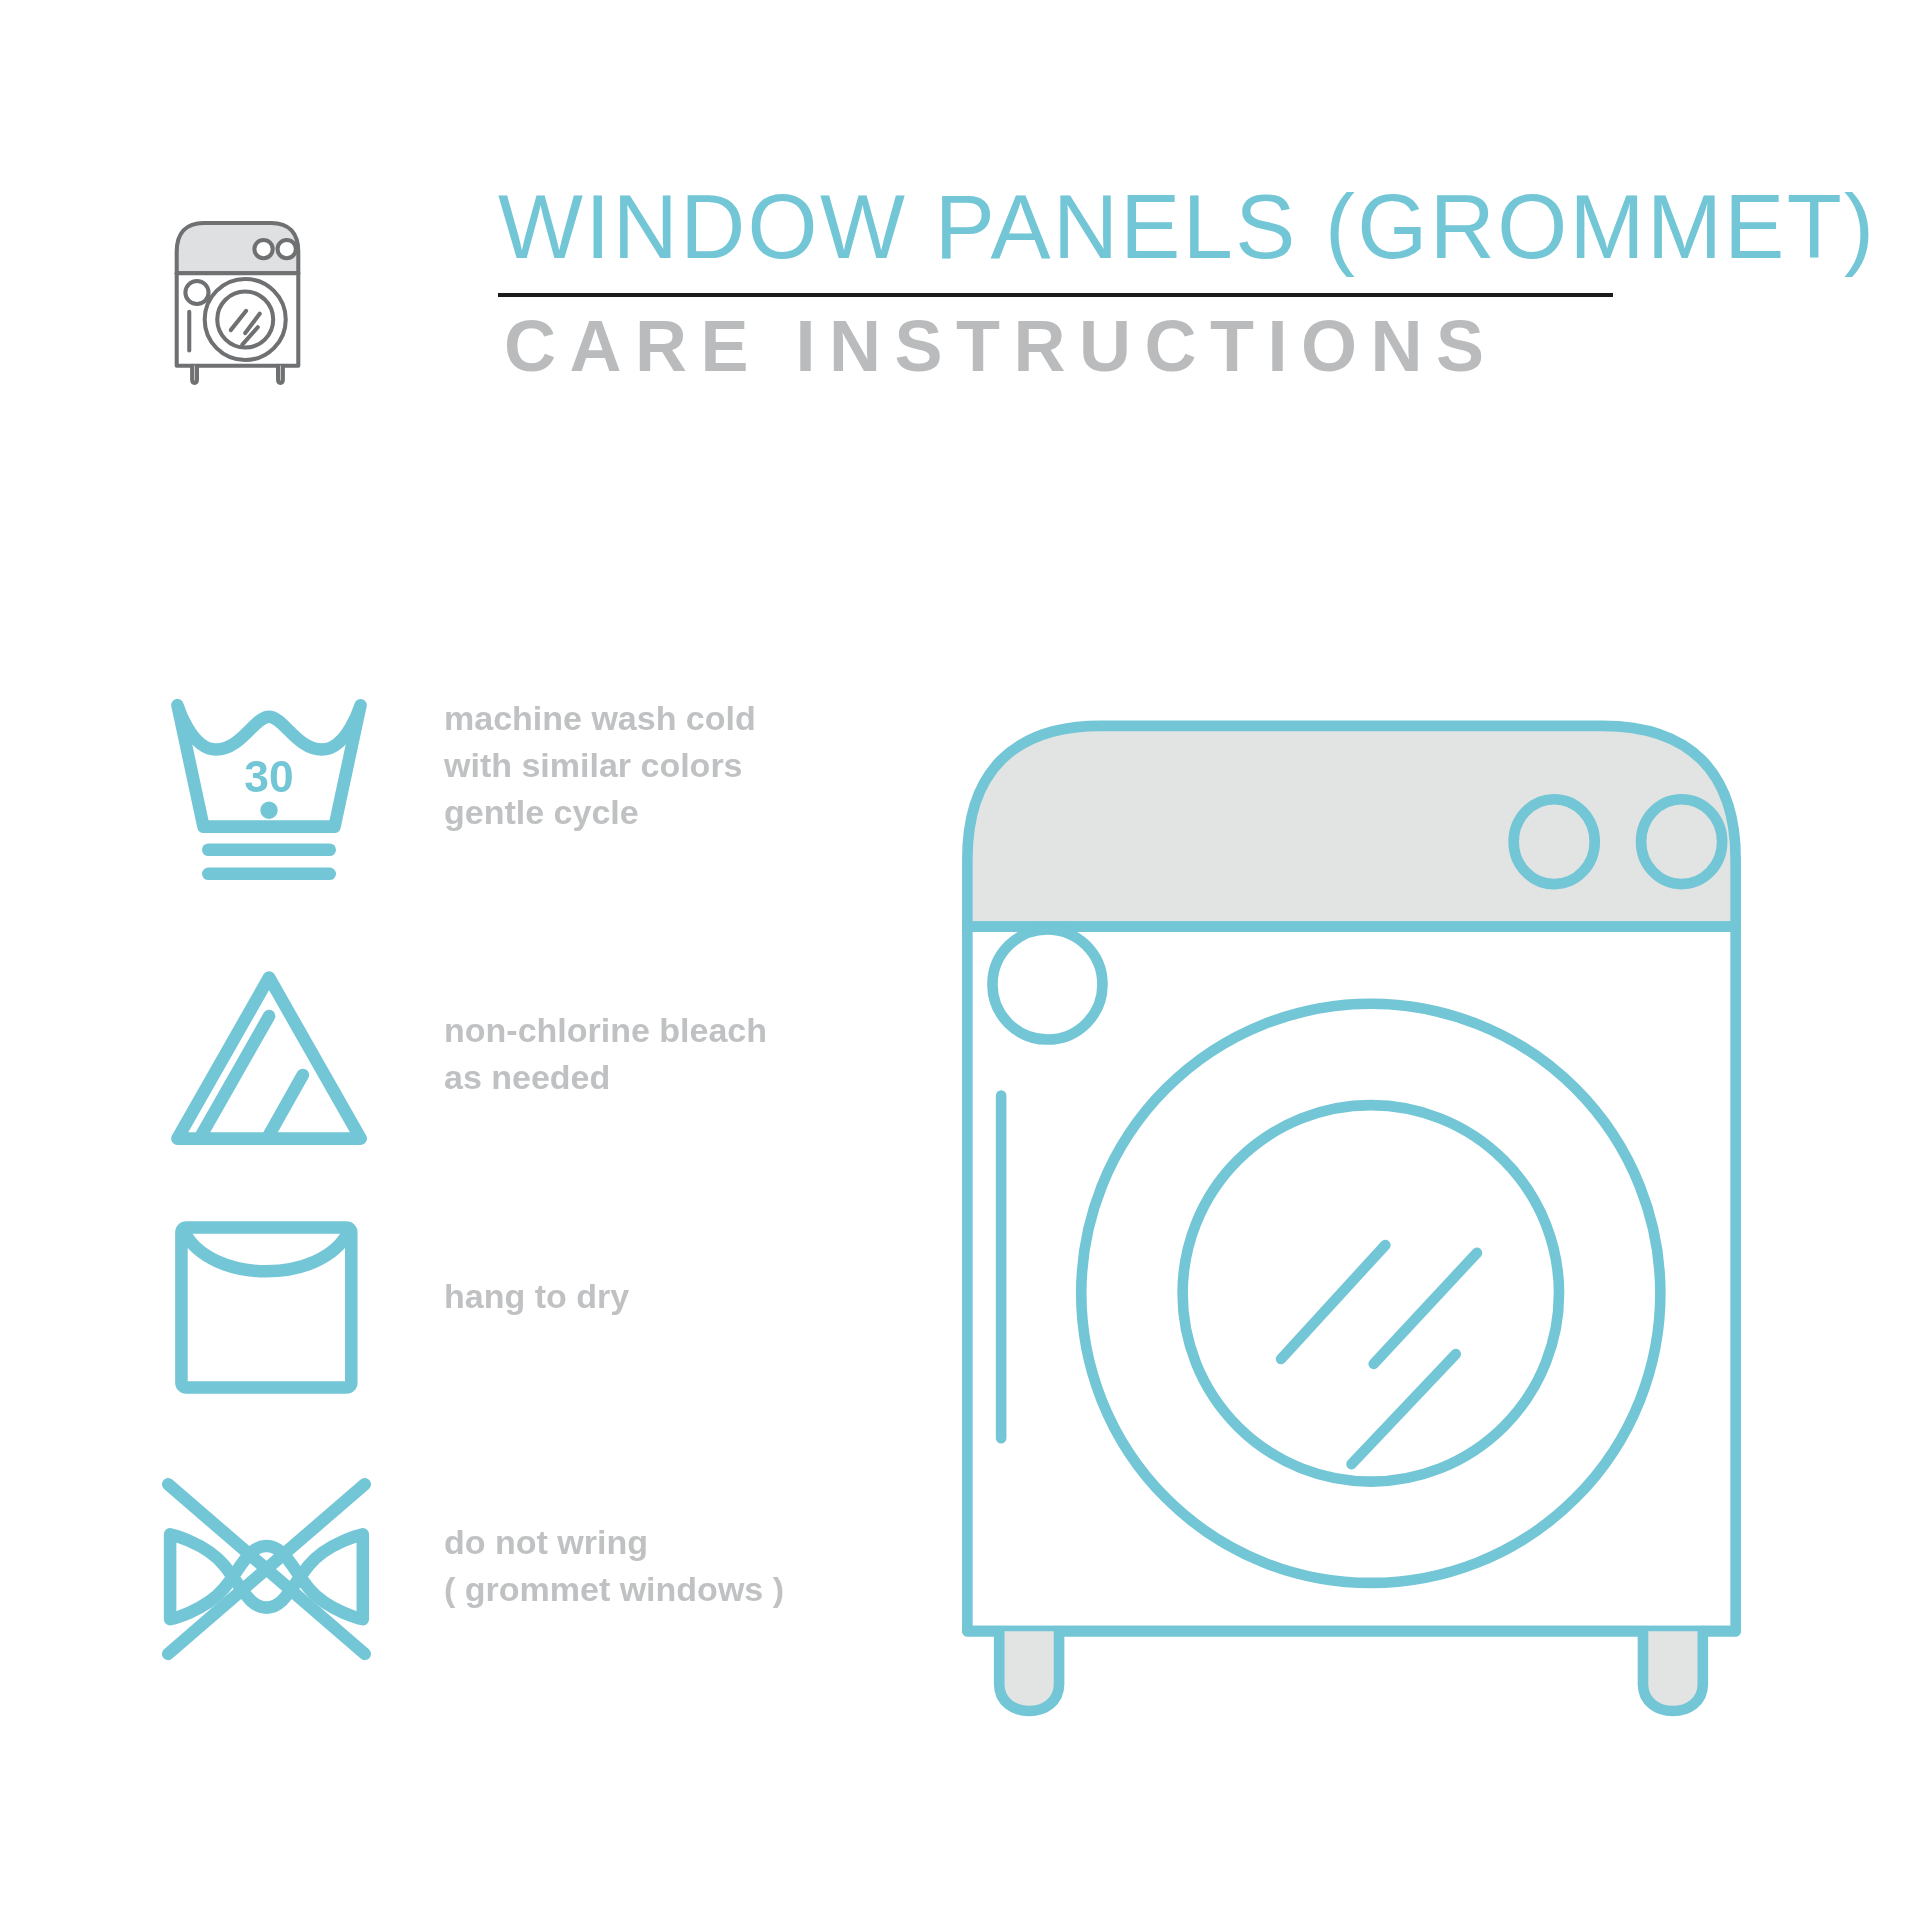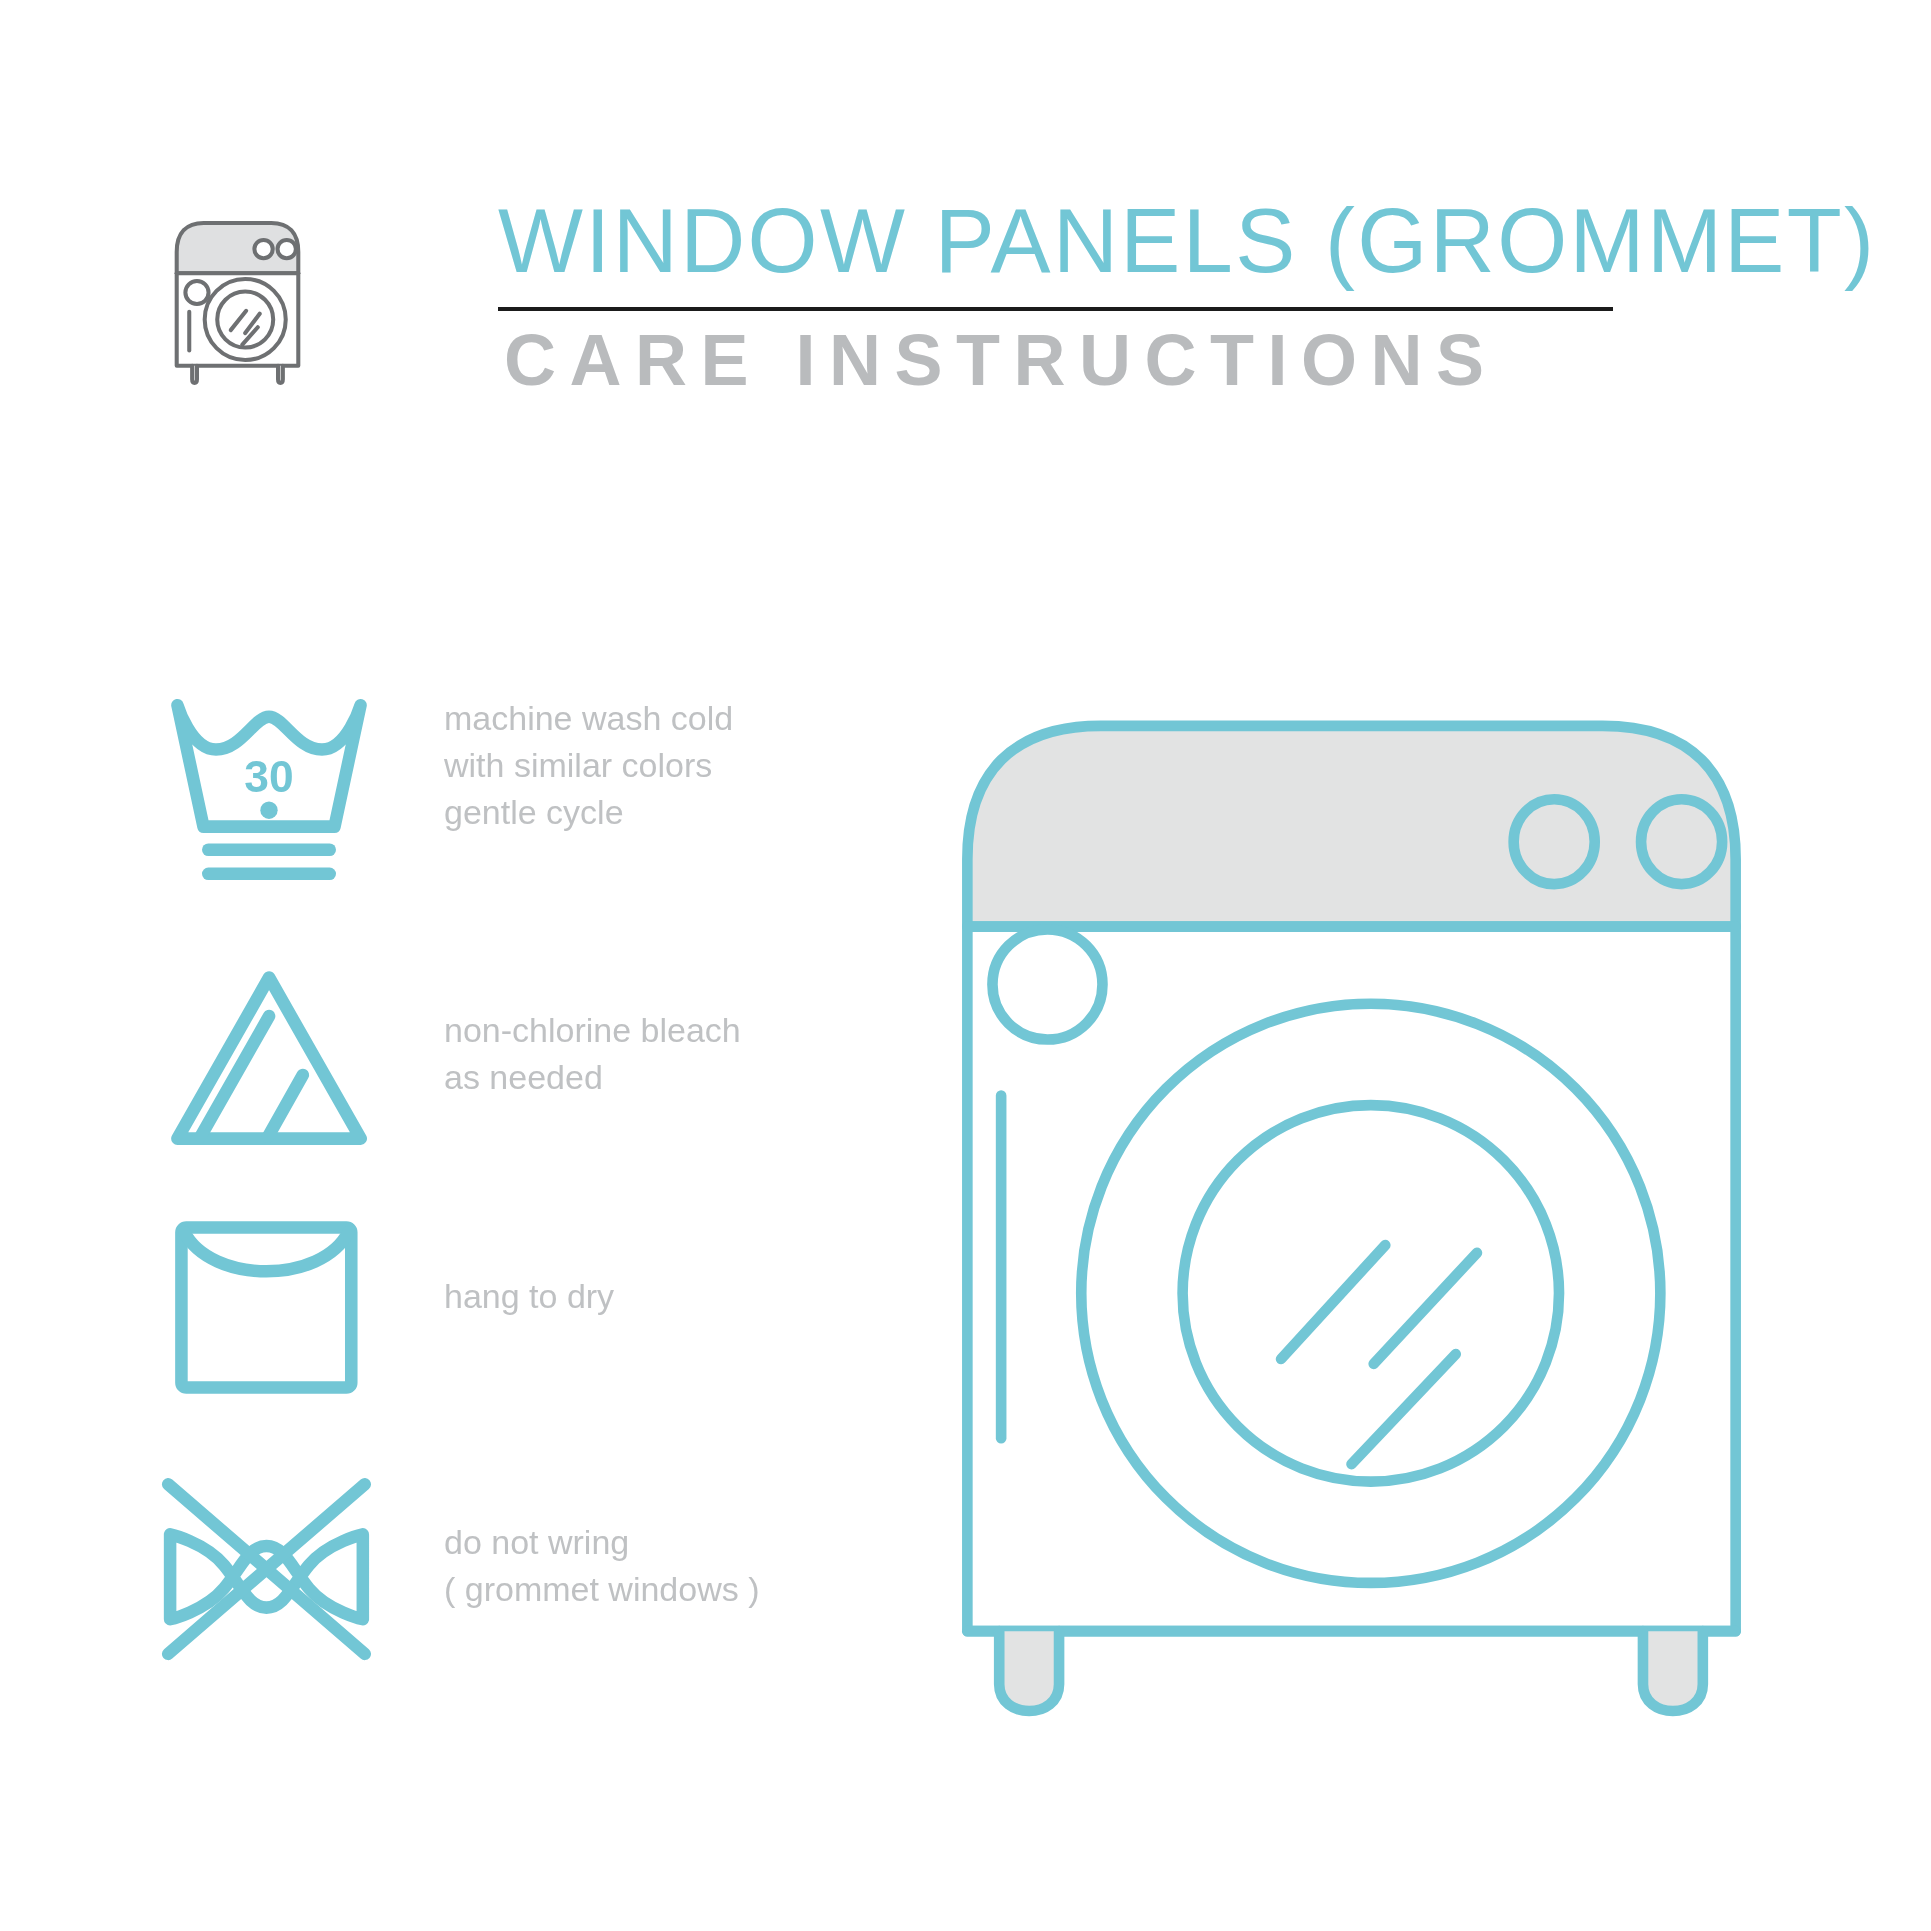--- a/index.html
+++ b/index.html
@@ -33,21 +33,21 @@
   .header-logo {
     position: absolute;
     left: 14.5px;
     top: 17.4px;
     width: 145px;
     height: 193px;
   }
   .header-text {
     position: absolute;
     left: 198px;
-    top: 14px;
+    top: 0;
     width: 1265px;
   }
   .title-row {
     position: relative;
     height: 114px;
   }
   .title-main {
     position: absolute;
     left: 150px;
     top: 0;
@@ -96,21 +96,21 @@
     left: 0;
     top: 0;
     width: 222px;
     height: 212px;
   }
   .instr-text {
     position: absolute;
     left: 294px;
     font-family: "Liberation Sans", sans-serif;
     font-size: 34px;
-    font-weight: 400;
+    font-weight: 700;
     color: #bfc1c3;
     line-height: 1.38;
     white-space: pre-line;
   }
 
   
   .row-wash  .instr-icon { top: 7.7px;  left: 7.7px; }
   .row-wash  .instr-text { top: 19.3px; }
 
   .row-bleach .instr-icon { top: 31px; left: 9.7px; }

